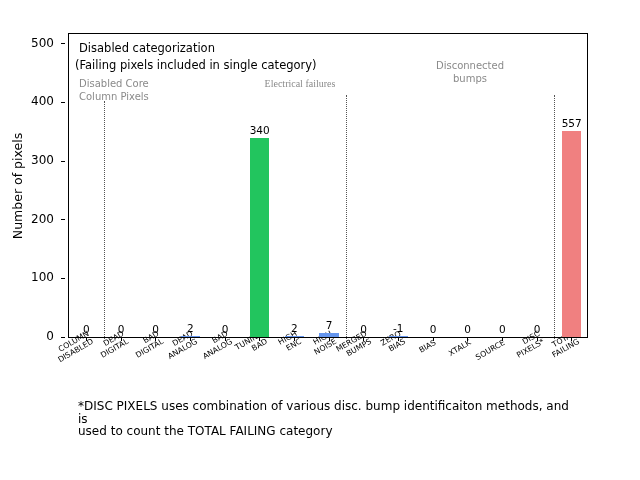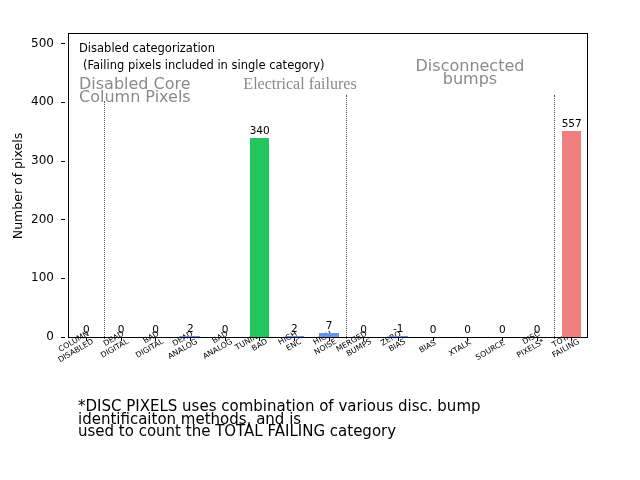--- a/index.html
+++ b/index.html
@@ -125,30 +125,30 @@
   .annot {
     position: absolute;
     white-space: pre-line;
     line-height: 13px;
   }
   .annot-main {
     font-size: 11.5px;
     color: #000000;
   }
   .annot-group {
-    font-size: 16px;
+    font-size: 10px;
     color: #8a8a8a;
   }
   
   #footnote {
     position: absolute;
     left: 78px;
     top: 400px;
     width: 500px;
-    font-size: 15px;
+    font-size: 12px;
     line-height: 12.5px;
     color: #000;
     white-space: pre-line;
   }
 </style>
 </head>
 <body>
 
 <div id="figure">
 
@@ -293,21 +293,21 @@
             <div class="barlabel">557</div>
           </div>
         </div>
       <div id="dividers">
           <div class="divider" style="left: 34.6667px; top: 67px; height: 238px;"></div>
           <div class="divider" style="left: 277.333px; top: 61px; height: 244px;"></div>
           <div class="divider" style="left: 485.333px; top: 61px; height: 244px;"></div>
         </div>
 
       <div class="annot annot-main" id="annot-dep" style="left:10px; top:8px;">Disabled categorization</div>
-      <div class="annot annot-main" id="annot-fail" style="left:14px; top:25px;">(Failing pixels included in single category)</div>
+      <div class="annot annot-main" id="annot-fail" style="left:6px; top:25px;">(Failing pixels included in single category)</div>
       <div class="annot annot-group" id="annot-core" style="left:10px; top:43px;">Disabled Core
 Column Pixels</div>
       <div class="annot annot-group" id="annot-elec" style="left:156px; top:43px; width:150px; text-align:center;font-family:Liberation Serif, serif;">Electrical failures</div>
       <div class="annot annot-group" id="annot-disc" style="left:326px; top:25px; width:150px; text-align:center;">Disconnected
 bumps</div>
 
     </div>
   </div>
 
   <div id="footnote">*DISC PIXELS uses combination of various disc. bump identificaiton methods, and is

